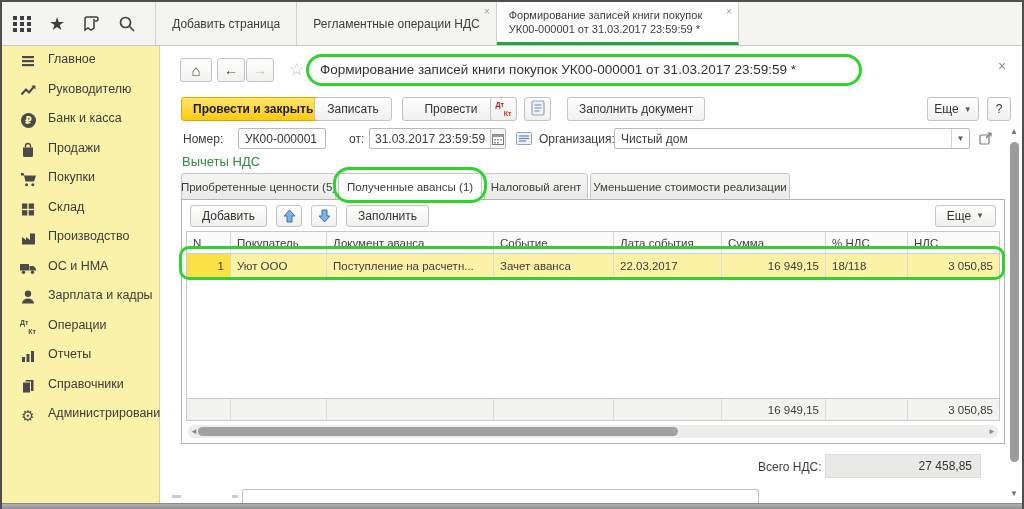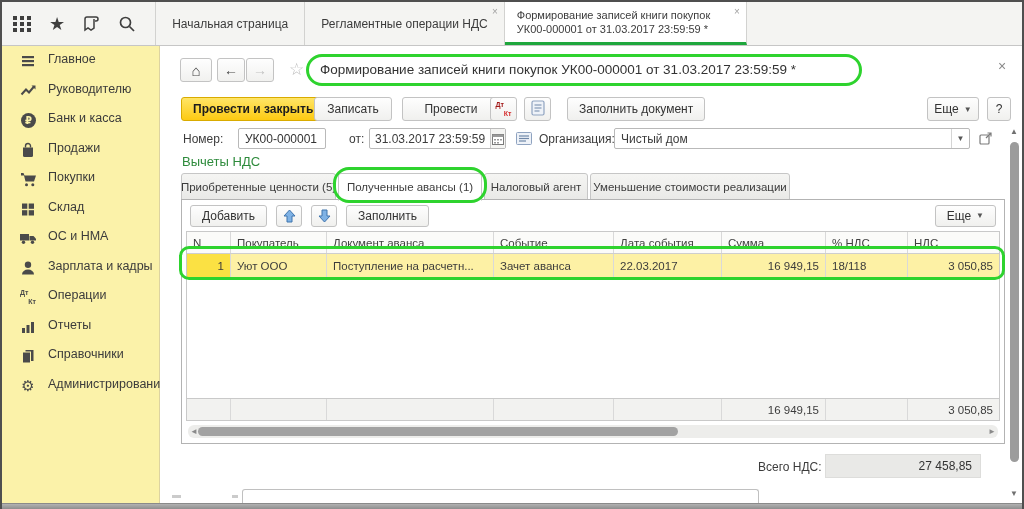--- a/index.html
+++ b/index.html
@@ -148,21 +148,21 @@
         </svg>
       </span>
       <span>
         <svg width="20" height="20" viewBox="0 0 20 20" fill="none" stroke="#3f3f3f" stroke-width="1.7">
           <circle cx="8.5" cy="8.5" r="5"></circle>
             <path d="M12.5 12.5 L17 17"></path>
         </svg>
       </span>
     </div>
     <div class="tb-tab first">
-      <span>Начальная страница</span>
+      <span>Добавить страница</span>
     </div>
     <div class="tb-tab">
       <span>Регламентные операции НДС</span>
       <span class="tab-close">×</span>
     </div>
     <div class="tb-tab active">
       <span class="lines">
         <span>Формирование записей книги покупок</span><br>
         <span>УК00-000001 от 31.03.2017 23:59:59 *</span>
       </span>
@@ -221,20 +221,28 @@
     <div class="sb-item">
       <span class="sb-ico">
           <svg width="16" height="16" viewBox="0 0 16 16" fill="#4a4a4a">
             <rect x="2" y="2.5" width="5.3" height="5.3"></rect>
             <rect x="8.7" y="2.5" width="5.3" height="5.3"></rect>
             <rect x="2" y="9.2" width="5.3" height="5.3"></rect>
             <rect x="8.7" y="9.2" width="5.3" height="5.3"></rect>
           </svg>
         </span>
       <span>Склад</span>
+    </div>
+    <div class="sb-item">
+      <span class="sb-ico">
+          <svg width="17" height="17" viewBox="0 0 17 17" fill="#4a4a4a">
+            <path d="M2 14.5 V7 l4 3 V7 l4 3 V3.5 h5 v11 z"></path>
+          </svg>
+        </span>
+      <span>Производство</span>
     </div>
     <div class="sb-item">
       <span class="sb-ico">
           <svg width="18" height="16" viewBox="0 0 18 16" fill="#4a4a4a">
             <rect x="1" y="4" width="9" height="6.5"></rect>
             <path d="M10.5 6 h4 l2.5 2.8 V10.5 h-6.5 z"></path>
             <circle cx="4.5" cy="12.3" r="1.7"></circle>
             <circle cx="13.5" cy="12.3" r="1.7"></circle>
           </svg>
         </span>

